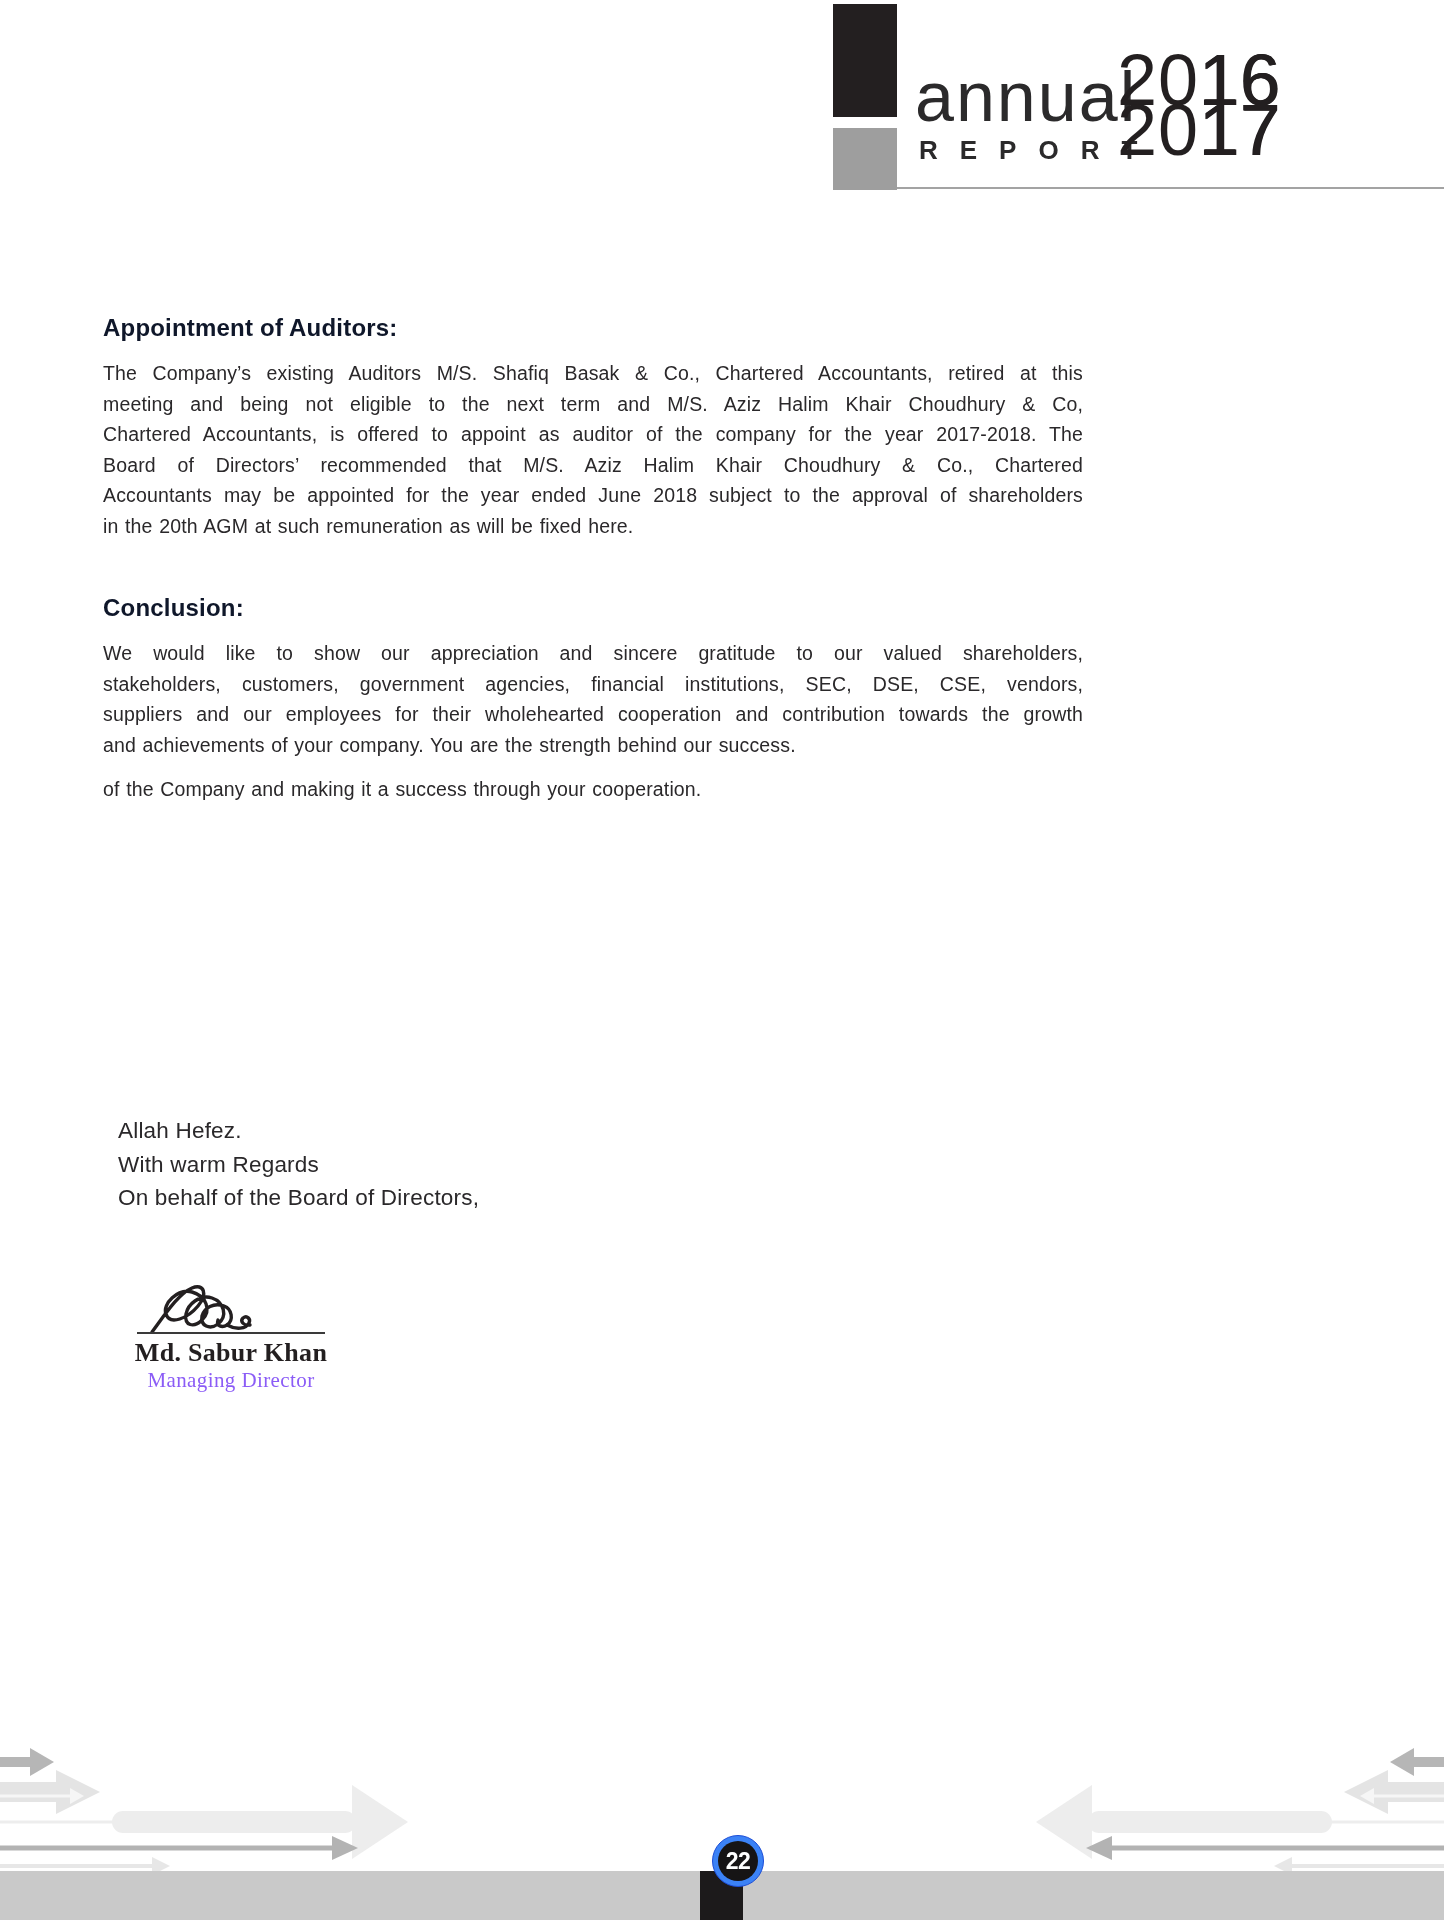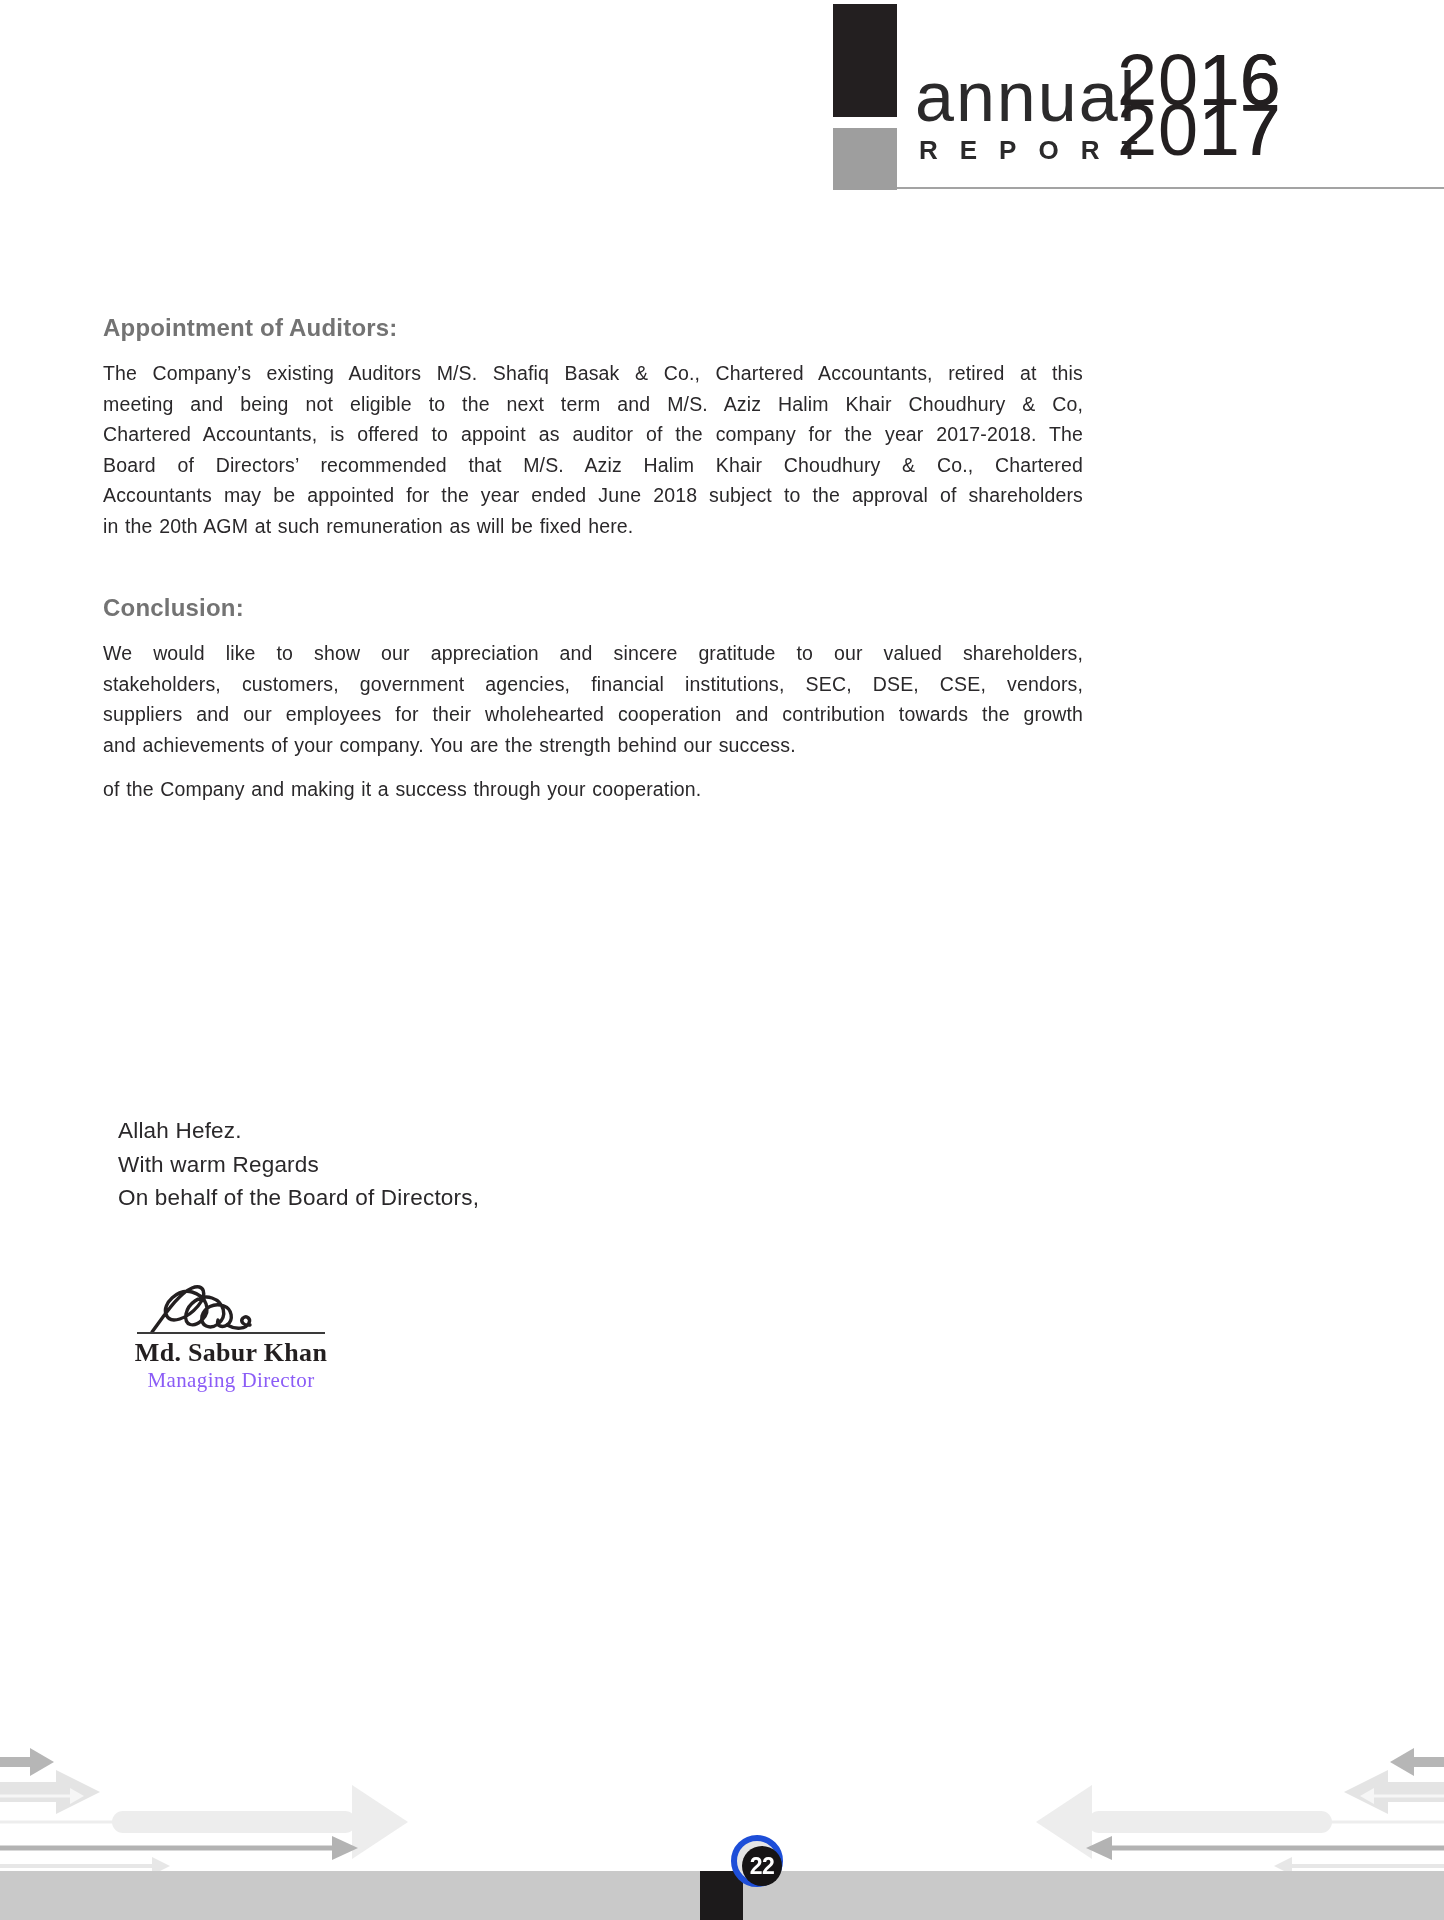--- a/index.html
+++ b/index.html
@@ -21,21 +21,21 @@
   }
   .logo-years{
     position:absolute;left:1117px;top:55px;
     font-size:72px;font-weight:400;line-height:50px;color:#231f20;letter-spacing:1px;
   }
   .yr{display:block;}
   .yr-suffix{text-shadow:0.7px 0 0 currentColor,-0.7px 0 0 currentColor;}
   
   .content{position:absolute;left:103px;width:980px;}
   .sec-heading{
-    font-size:24px;font-weight:700;color:#737373;margin:0 0 16px 0;letter-spacing:0.2px;
+    font-size:24px;font-weight:700;color:#0f172a;margin:0 0 16px 0;letter-spacing:0.2px;
   }
   .pline{
     font-size:19.5px;line-height:30.5px;color:#2a282a;
     text-align:justify;text-align-last:justify;word-spacing:1px;letter-spacing:0.15px;
     white-space:normal;overflow:hidden;height:30.5px;
   }
   .pl-last{text-align-last:left;}
   #section-appointment{top:314px;}
   #section-conclusion{top:594px;}
   .para{margin:4px 0 14px 0;}
@@ -53,22 +53,22 @@
     position:absolute;left:130px;top:1368px;width:202px;text-align:center;
     font-family:"Liberation Serif",serif;font-size:21px;font-weight:400;color:#8b5cf6;letter-spacing:0.4px;
   }
   
   .arrows{position:absolute;top:1738px;width:420px;height:140px;}
   .arrows-left{left:0;}
   .arrows-right{right:0;transform:scaleX(-1);}
   .footer-bar{position:absolute;left:0;top:1871px;width:1444px;height:49px;background:#c9c9c9;}
   .footer-tab{position:absolute;left:700px;top:1871px;width:43px;height:49px;background:#1c1a1b;}
   .page-badge{
-    position:absolute;left:731px;top:1835px;width:52px;height:52px;border-radius:50%;
-    background:#e5e5e5;border:6px solid #1d4ed8;box-sizing:border-box;
+    position:absolute;left:712px;top:1835px;width:52px;height:52px;border-radius:50%;
+    background:#3b82f6;border:1px solid #1d4ed8;box-sizing:border-box;
   }
   .page-badge-inner{
     position:absolute;left:5px;top:5px;width:40px;height:40px;border-radius:50%;
     background:#161415;display:flex;align-items:center;justify-content:center;
   }
   .page-num{color:#ffffff;font-size:23px;font-weight:700;letter-spacing:-0.5px;}
 </style>
 </head>
 <body>
 

